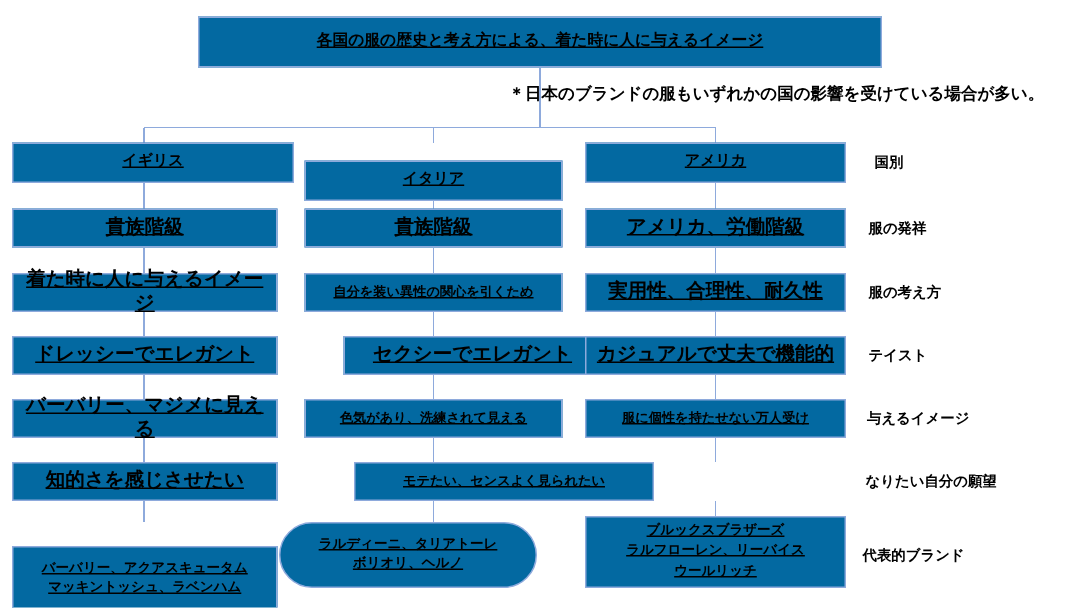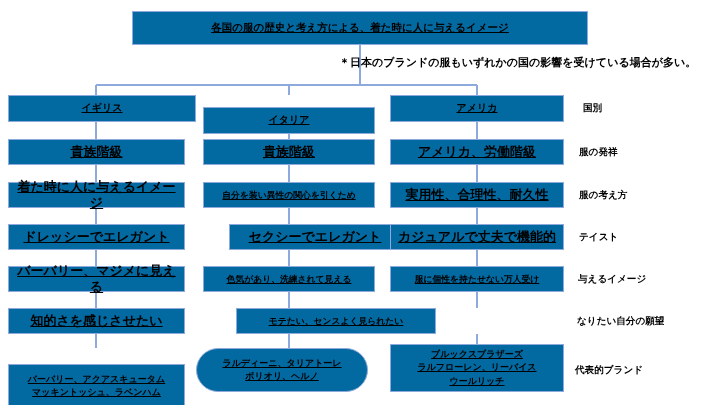--- a/index.html
+++ b/index.html
@@ -133,21 +133,21 @@
   <div class="node cell" style="left:8px; top:308px; width:177px; height:26px;">知的さを感じさせたい</div>
   <div class="node brand" style="left:8px; top:364px; width:177px; height:44px;">バーバリー、アクアスキュータム
 マッキントッシュ、ラベンハム</div>
 
   <div class="node country" style="left:203px; top:95px; width:172px; height:27px;margin-top:12px;">イタリア</div>
   <div class="node cell" style="left:203px; top:139px; width:172px; height:26px;">貴族階級</div>
   <div class="node cell wide-text" style="left:203px; top:182px; width:172px; height:26px;">自分を装い異性の関心を引くため</div>
   <div class="node cell" style="left:203px; top:224px; width:172px; height:26px;margin-left:26px;">セクシーでエレガント</div>
   <div class="node cell wide-text" style="left:203px; top:266px; width:172px; height:26px;">色気があり、洗練されて見える</div>
   <div class="node cell wide-text" style="left:208px; top:308px; width:200px; height:26px;margin-left:28px;">モテたい、センスよく見られたい</div>
-  <div class="node brand" style="left:196px; top:348px; width:172px; height:44px;border-radius:22px;">ラルディーニ、タリアトーレ
+  <div class="node brand" style="left:186px; top:348px; width:172px; height:44px;border-radius:22px;">ラルディーニ、タリアトーレ
 ボリオリ、ヘルノ</div>
 
   <div class="node country" style="left:390px; top:95px; width:174px; height:27px;">アメリカ</div>
   <div class="node cell" style="left:390px; top:139px; width:174px; height:26px;">アメリカ、労働階級</div>
   <div class="node cell" style="left:390px; top:182px; width:174px; height:26px;">実用性、合理性、耐久性</div>
   <div class="node cell" style="left:390px; top:224px; width:174px; height:26px;">カジュアルで丈夫で機能的</div>
   <div class="node cell wide-text" style="left:390px; top:266px; width:174px; height:26px;">服に個性を持たせない万人受け</div>
   <div class="node brand" style="left:390px; top:344px; width:174px; height:48px;">ブルックスブラザーズ
 ラルフローレン、リーバイス
 ウールリッチ</div>

